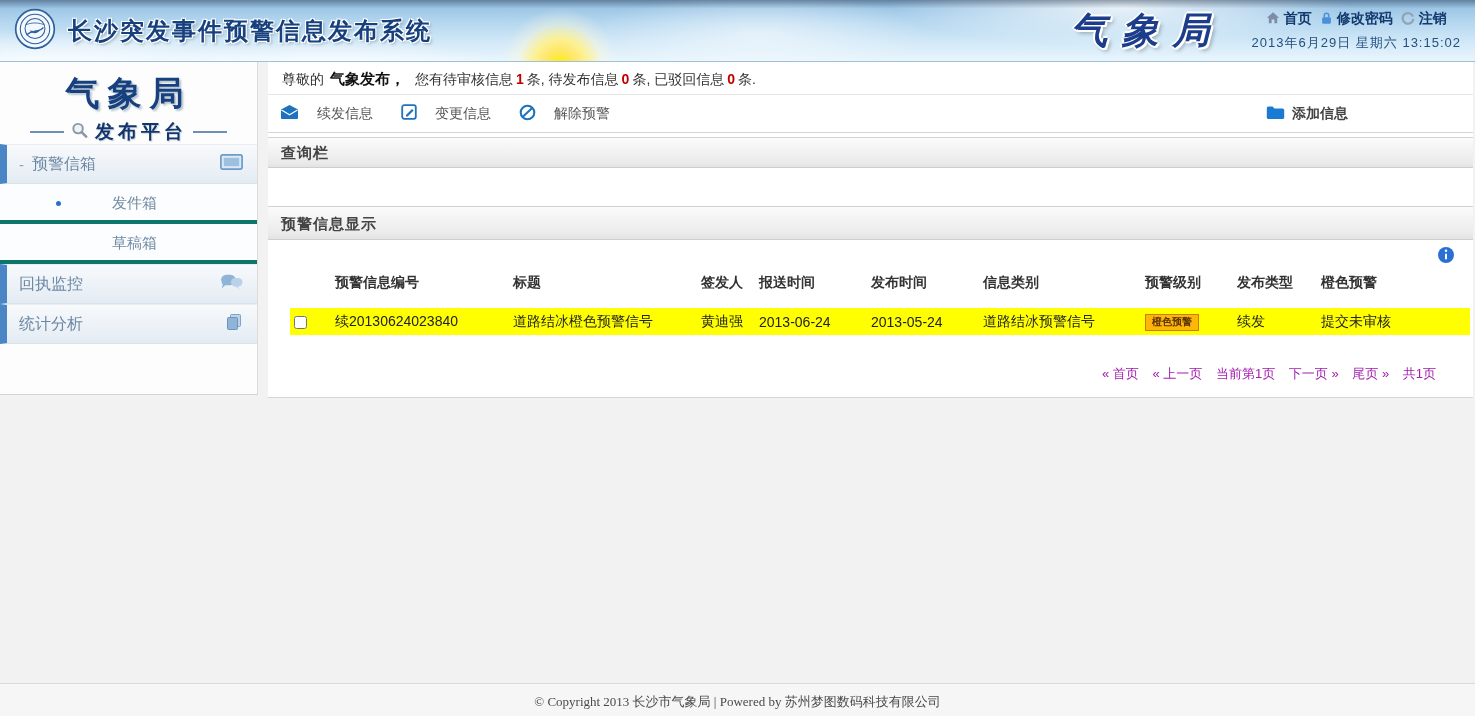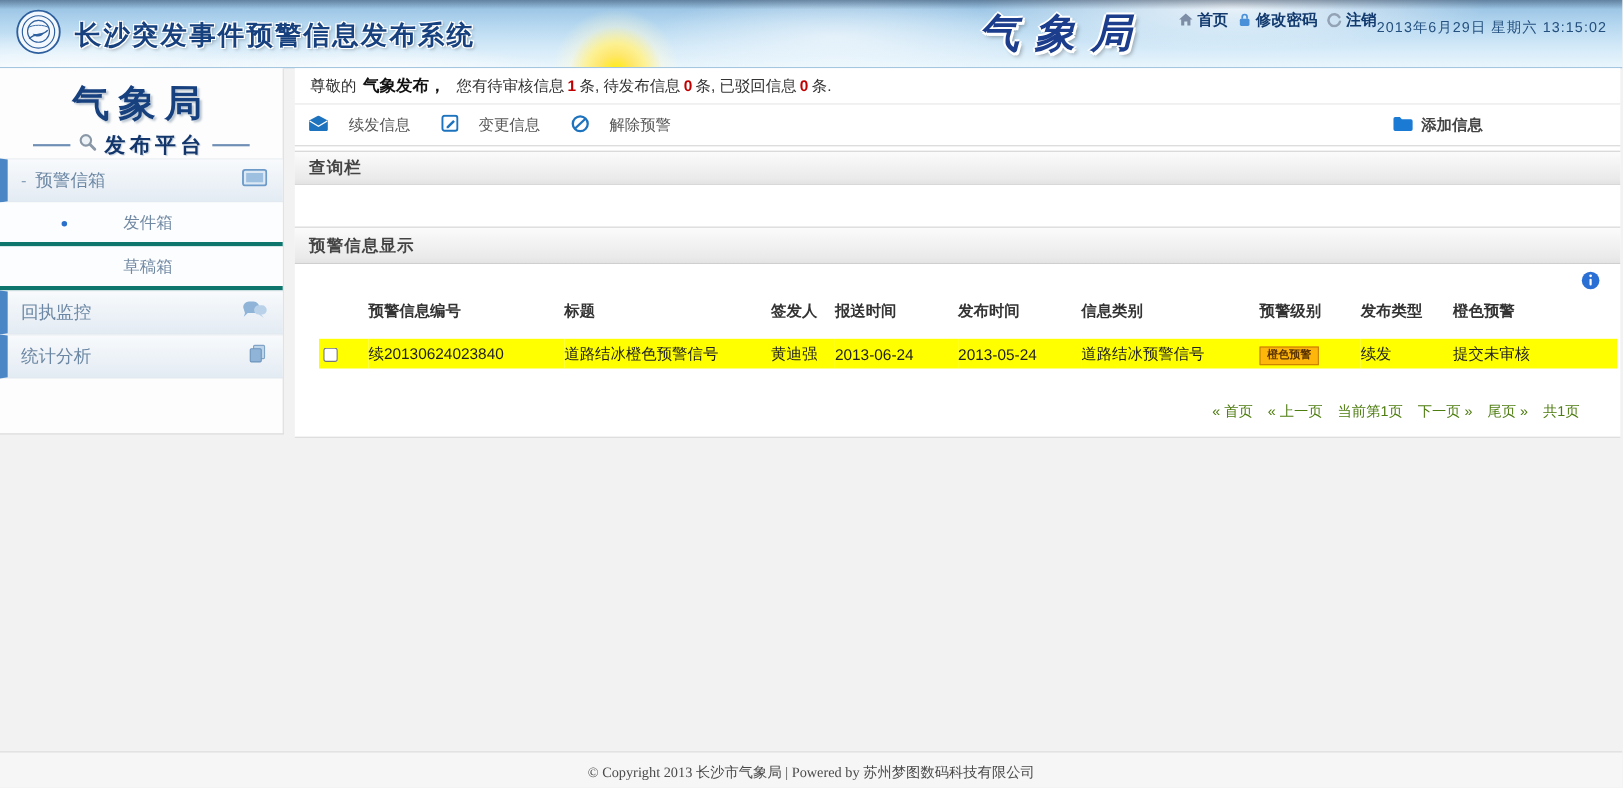--- a/index.html
+++ b/index.html
@@ -23,21 +23,21 @@
   .header-left { position:absolute; left:14px; top:8px; display:flex; align-items:center; }
   .system-title {
     font-size:24px; font-weight:bold; color:#16407e; letter-spacing:2px; margin-left:12px;
     text-shadow:1px 1px 0 #fff, -1px -1px 0 #fff, 1px -1px 0 #fff, -1px 1px 0 #fff, 2px 2px 3px rgba(0,0,0,.25);
   }
   .header-right { position:absolute; right:14px; top:6px; display:flex; align-items:flex-start; }
   .brand-name {
     font-size:37px; font-weight:bold; font-style:italic; color:#1c3d8c; letter-spacing:14px; line-height:50px; margin-right:28px;
     text-shadow:2px 0 #fff, -2px 0 #fff, 0 2px #fff, 0 -2px #fff, 2px 2px #fff, 3px 3px 4px rgba(0,0,0,.35);
   }
-  .header-links-block { display:flex; flex-direction:row; align-items:flex-start; padding-top:4px; }
+  .header-links-block { display:flex; flex-direction:column; align-items:center; padding-top:4px; }
   .header-links { display:flex; align-items:center; gap:8px; }
   .header-link { display:flex; align-items:center; gap:4px; color:#123a6e; font-size:14px; font-weight:bold; text-decoration:none; cursor:pointer; }
   .header-datetime { margin-top:6px; font-size:13px; color:#24507f; letter-spacing:1px; }
 
   
   .sidebar {
     position:absolute; top:62px; left:0; width:258px; height:333px;
     background:#fdfdfd; border-right:1px solid #dcdcdc; border-bottom:1px solid #d4d4d4;
   }
   .side-logo { text-align:center; padding-top:9px; height:82px; }
@@ -106,21 +106,21 @@
   .col-publish { width:112px; }
   .col-cat { width:162px; }
   .col-level { width:92px; }
   .col-type { width:84px; }
   .row-checkbox { width:13px; height:13px; margin-left:4px; vertical-align:middle; cursor:pointer; }
   .level-badge {
     display:inline-block; background:#ffb60a; border:1px solid #c97f00; color:#5c3400;
     font-size:10px; font-weight:bold; padding:1px 6px 2px; line-height:12px;
   }
 
-  .pagination { margin-top:30px; text-align:right; padding-right:34px; font-size:13px; color:#4d7c0f; }
+  .pagination { margin-top:30px; text-align:right; padding-right:34px; font-size:13px; color:#a21caf; }
   .pagination span { margin-left:10px; }
   .page-link { cursor:pointer; }
 
   
   .footer {
     position:absolute; left:0; right:0; top:683px; height:33px;
     border-top:1px solid #dadada; background:#f6f6f6;
     text-align:center; padding-top:9px;
     font-family:"Liberation Serif", serif; font-size:13px; color:#4a4a4a;
   }

